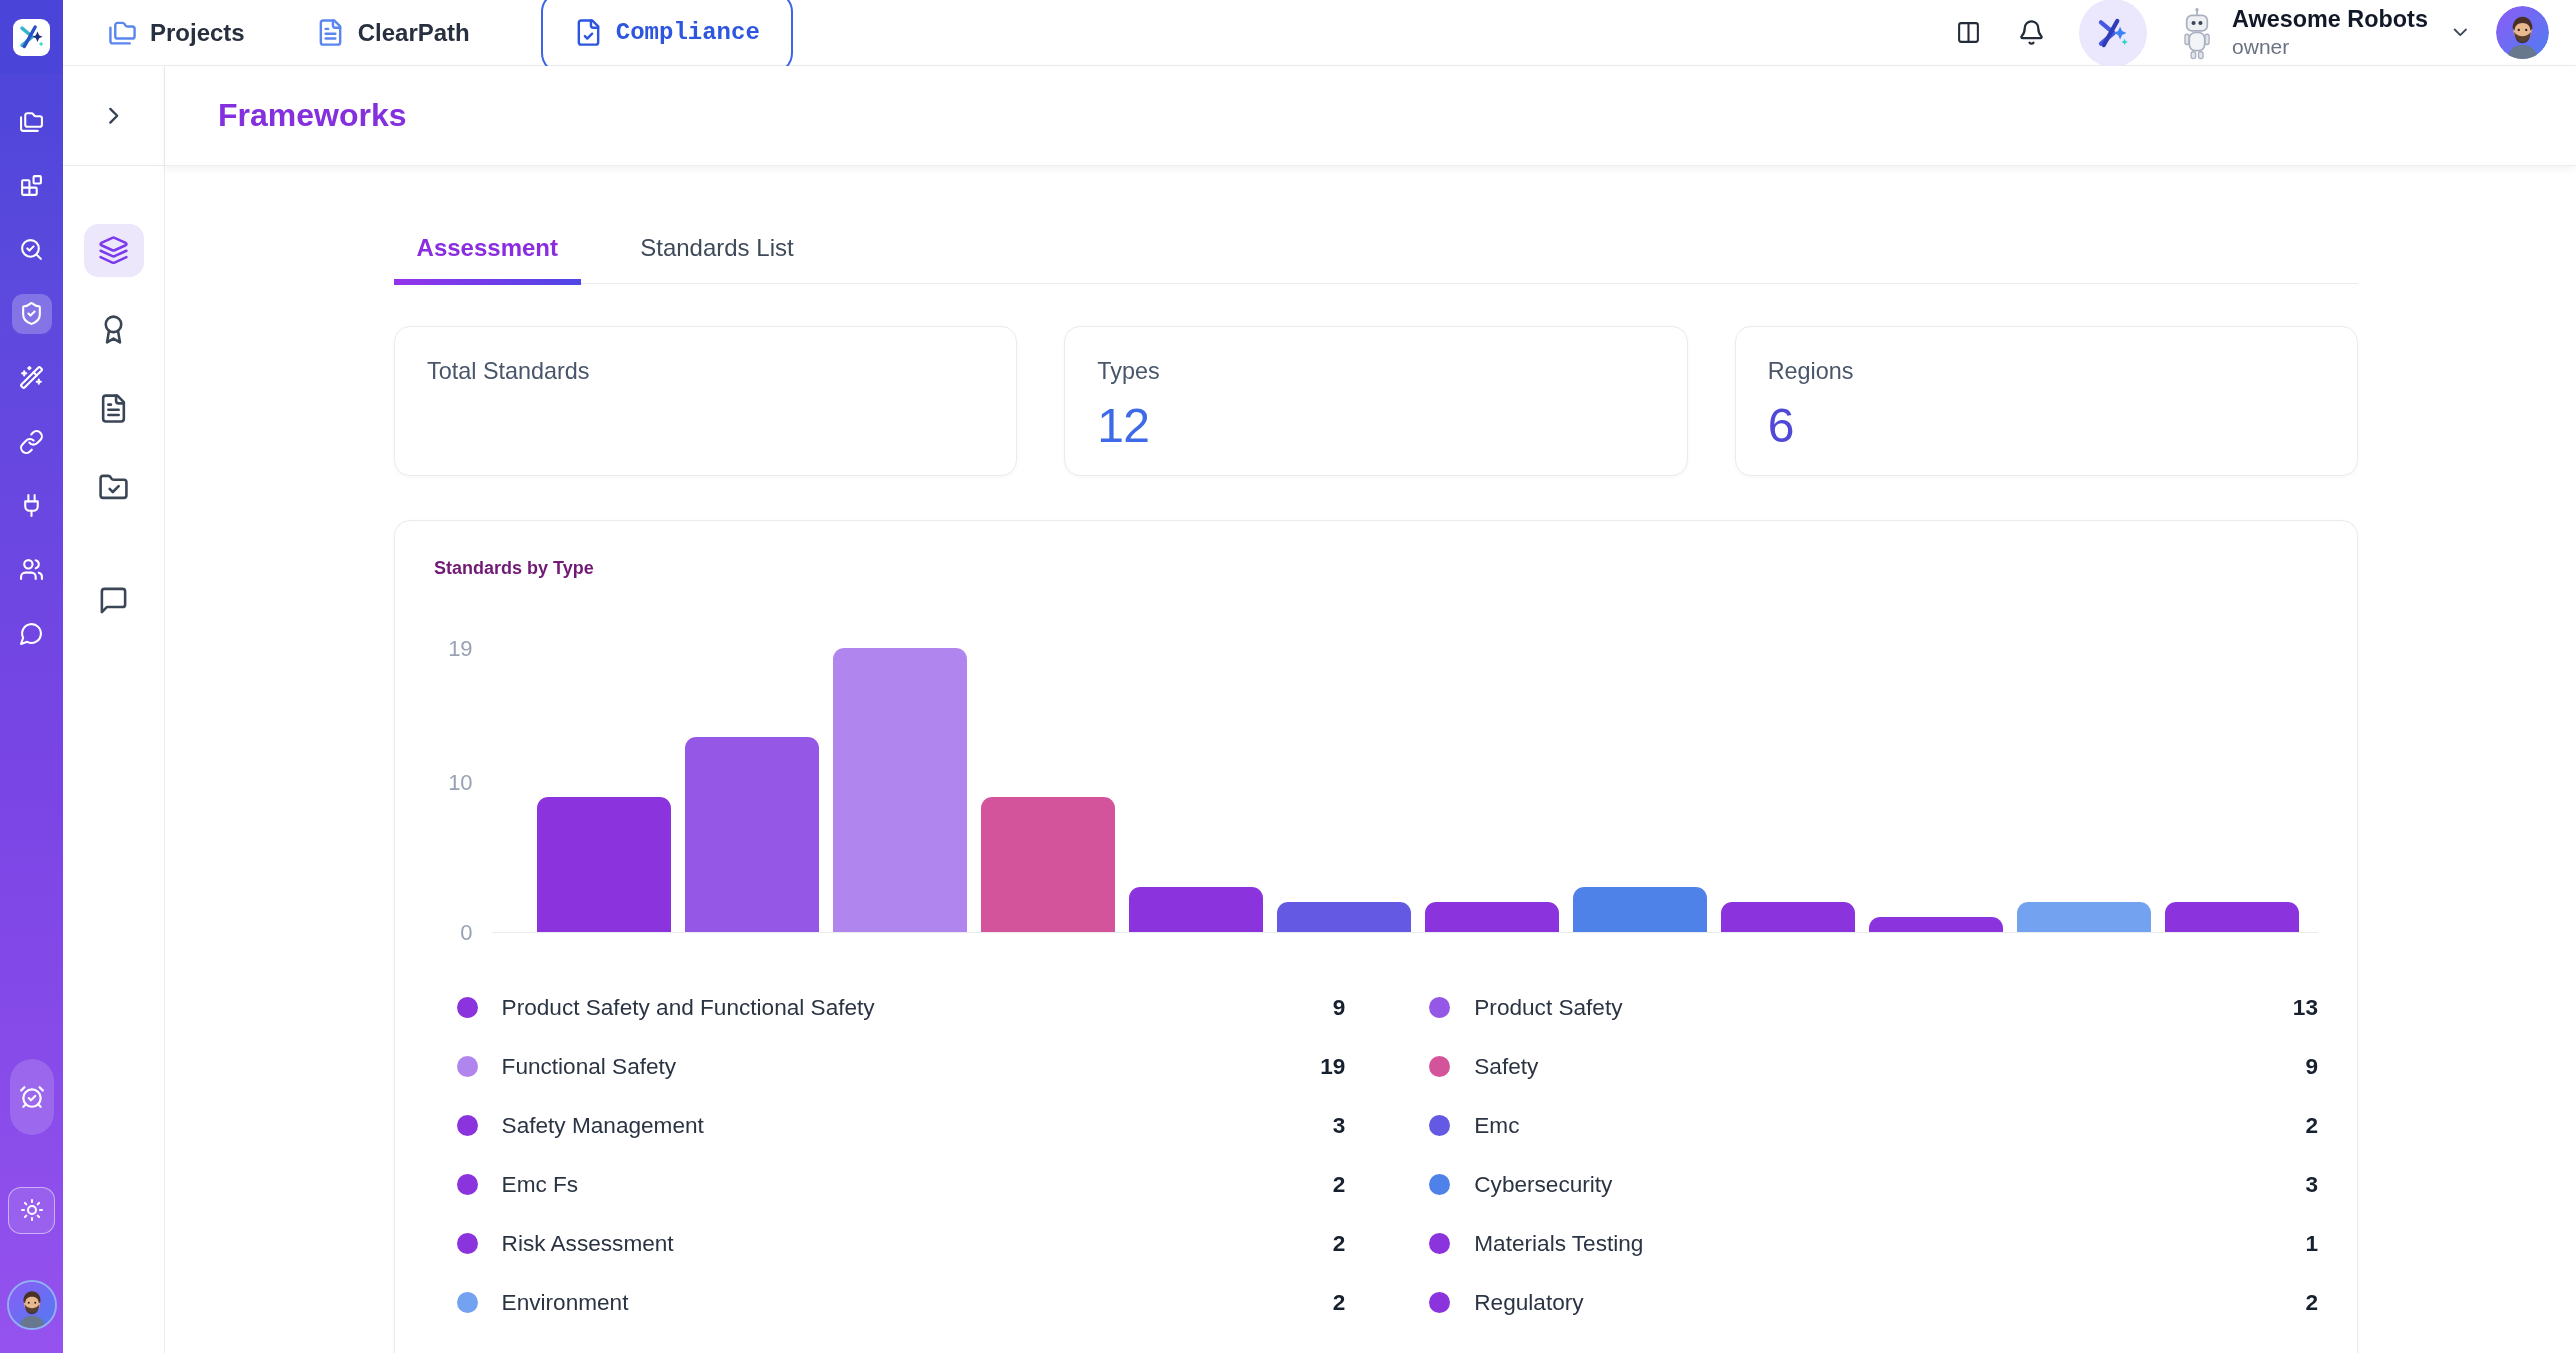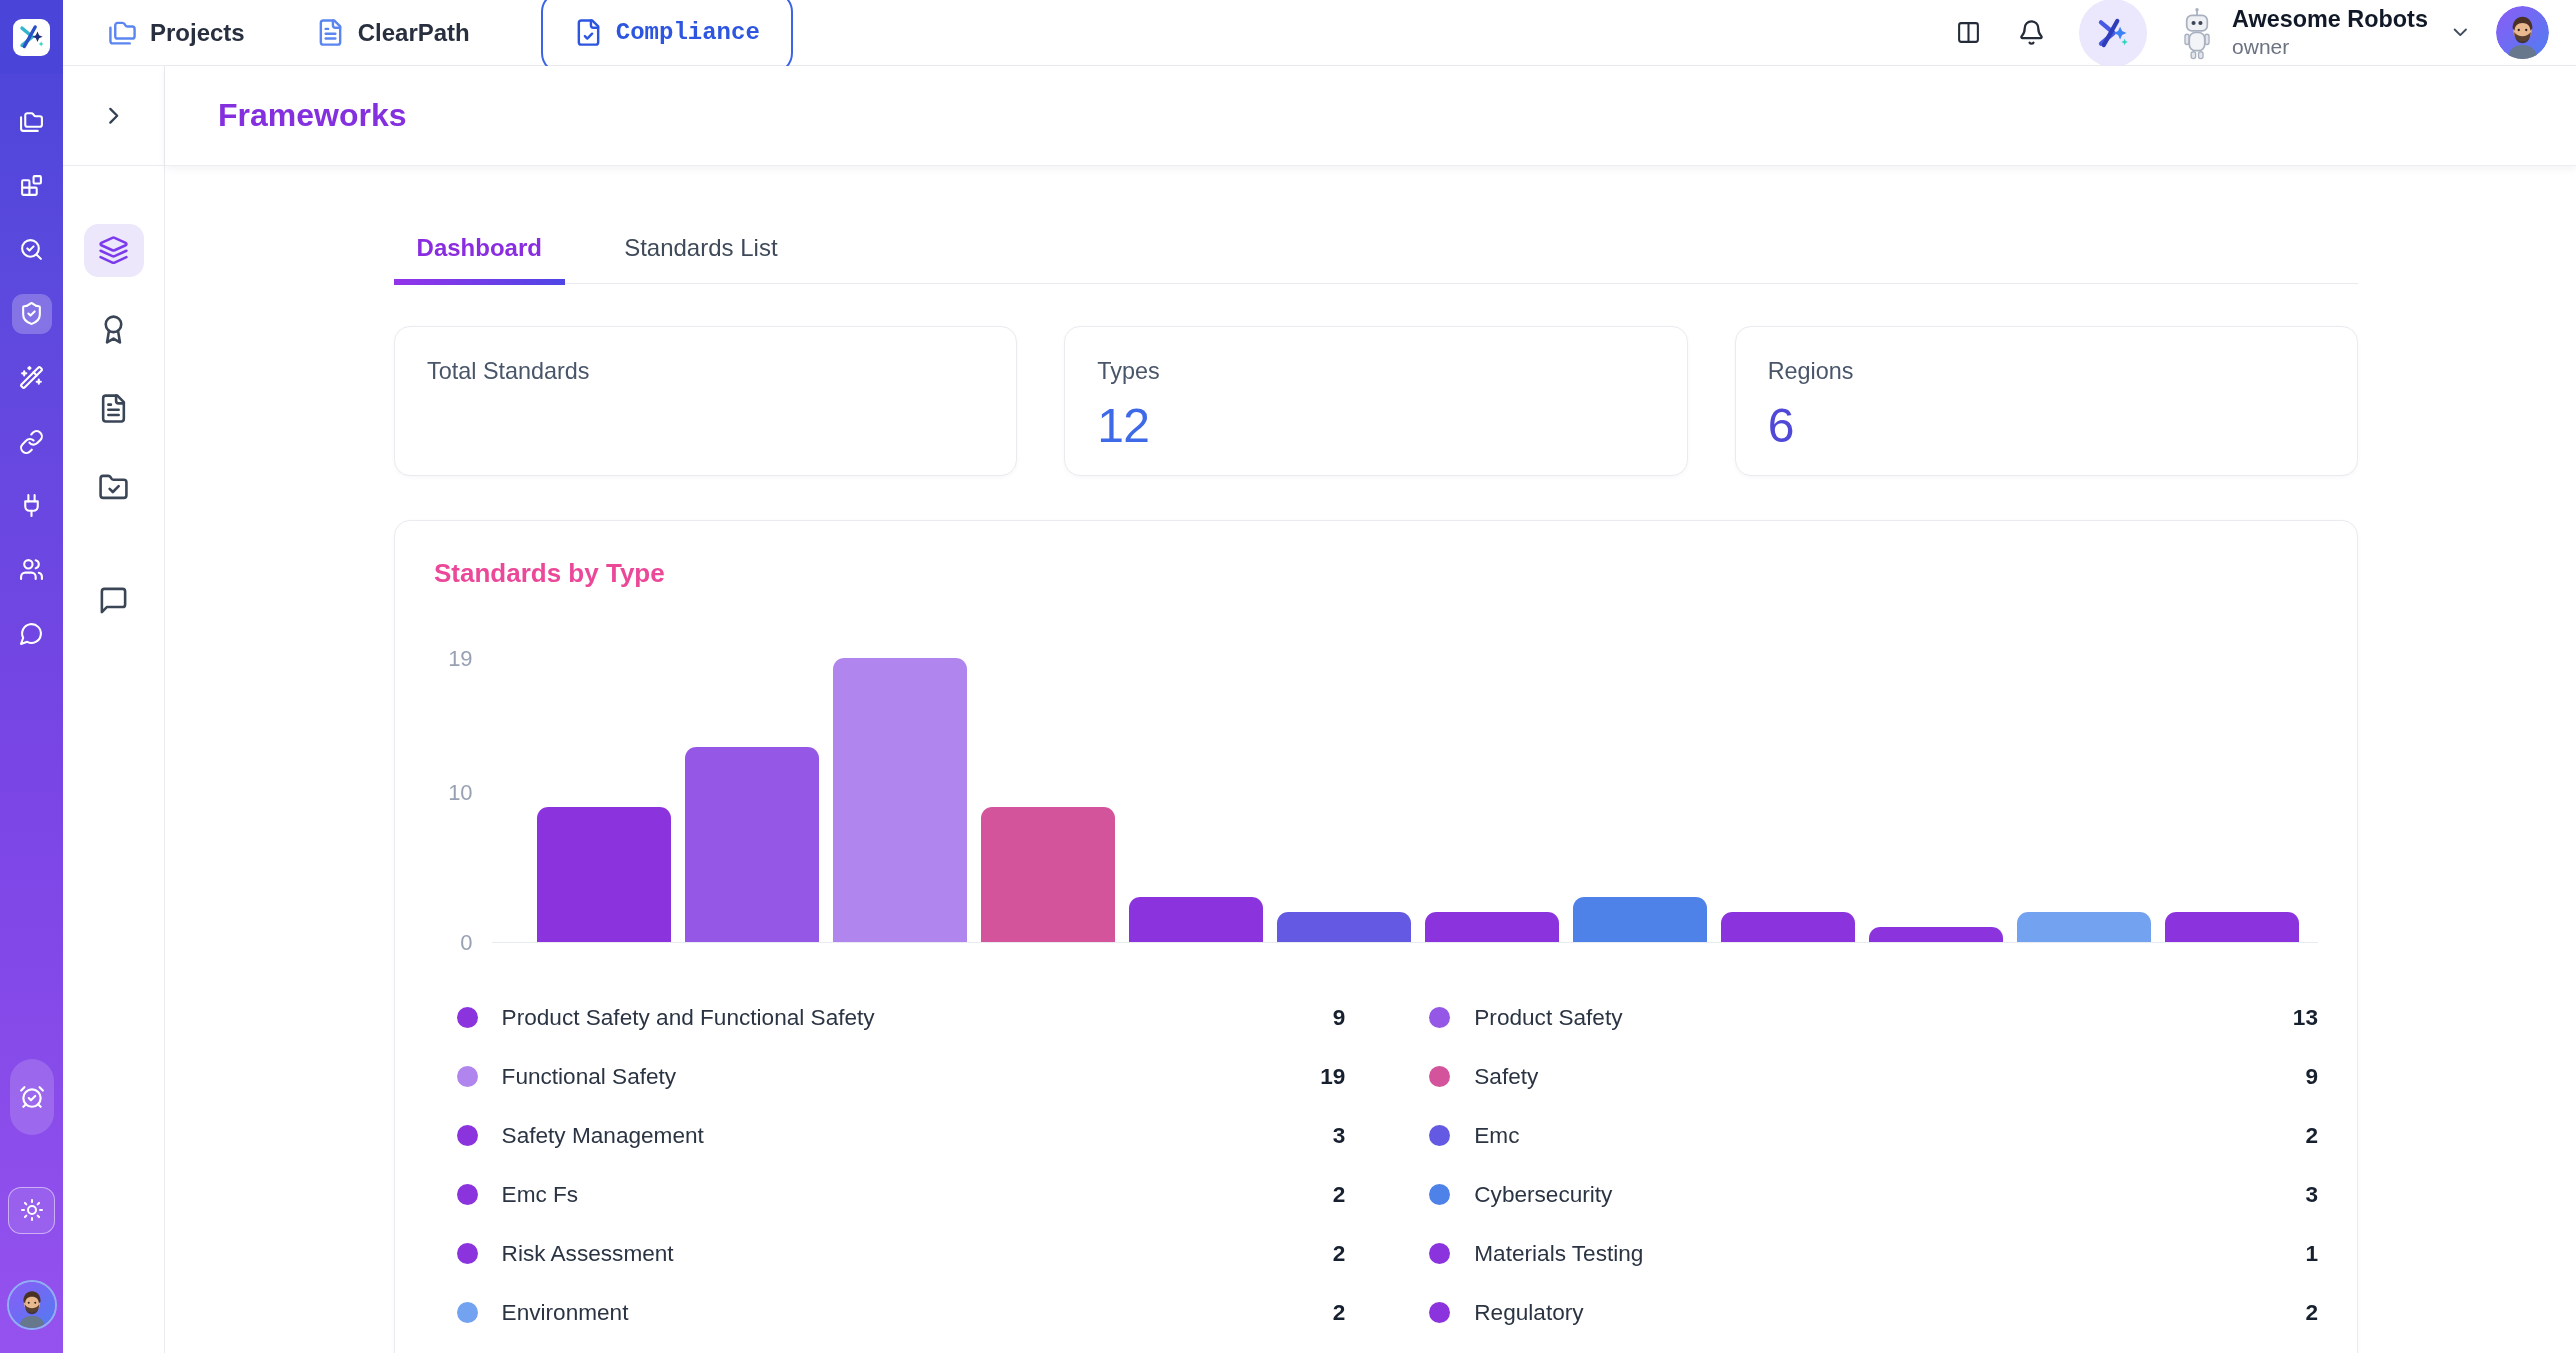--- a/index.html
+++ b/index.html
@@ -92,21 +92,21 @@
   
   .stats-row { margin-top:42px; display:flex; gap:47px; }
   .stat-card { flex:1; height:150px; border:1.6px solid #e9ebef; border-radius:16px; background:#fff;
                padding:31px 32px; box-shadow:0 1.6px 4px rgba(20,24,40,.03); }
   .stat-label { font-size:23.4px; color:#49566a; font-weight:500; }
   .stat-value { margin-top:13px; font-size:48px; font-weight:400; letter-spacing:-0.8px; }
 
   
   .chart-card { margin-top:44px; border:1.6px solid #e9ebef; border-radius:16px; background:#fff;
                 padding:37px 39px 0 39px; height:969px; box-shadow:0 1.6px 4px rgba(20,24,40,.03); }
-  .chart-title { font-size:26px; font-weight:700; color:#ec4899; }
+  .chart-title { font-size:18px; font-weight:700; color:#701a75; }
   .chart-area { margin-top:68px; display:flex; align-items:flex-end; }
   .axis { position:relative; width:58px; height:286px; flex:none; }
   .axis .tick { position:absolute; right:19.4px; transform:translateY(50%); font-size:22px; color:#98a1b3; }
   .bars { flex:1; height:284px; border-bottom:1.6px solid #e8ebf0; display:flex; align-items:flex-end;
           gap:14.5px; padding:0 19.4px 0 45px; }
   .bar { flex:1; border-radius:11.3px 11.3px 0 0; }
 
   
   .legend { margin-top:45px; display:grid; grid-template-columns:1fr 1fr; column-gap:84px; padding-left:22.6px; }
   .legend-row { height:59px; display:flex; align-items:center; }
@@ -411,21 +411,21 @@
           </div>
       </nav>
 
       <main class="main">
         <div class="page-header">
           <span class="page-title">Frameworks</span>
         </div>
 
         <div class="content">
           <div class="tabs-row" id="content-tabs">
-              <div class="tab active">Dashboard</div>
+              <div class="tab active">Assessment</div>
               <div class="tab">Standards List</div>
             </div>
 
           <div class="stats-row" id="stats-row">
               <div class="stat-card">
                 <div class="stat-label">Total Standards</div>
               </div>
               <div class="stat-card">
                 <div class="stat-label">Types</div>
                 <div class="stat-value" style="color:#3e6ae8">12</div>

